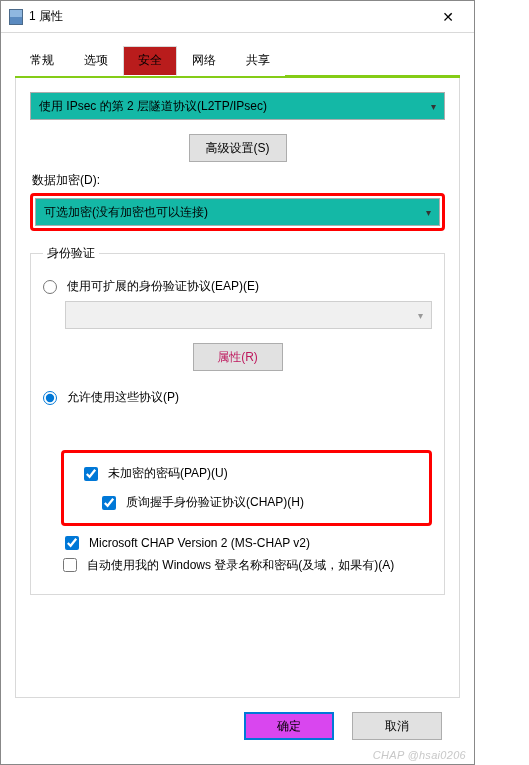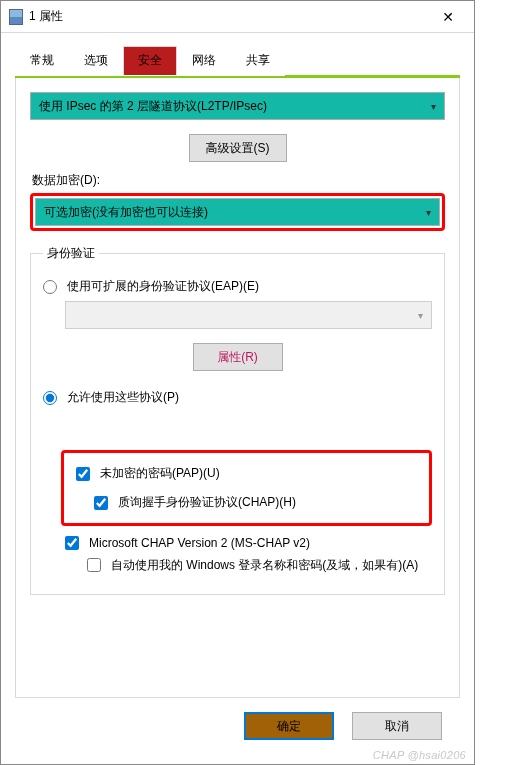--- a/index.html
+++ b/index.html
@@ -109,30 +109,30 @@
   }
   .disabled-select .chev {
     position: absolute; right: 8px; top: 50%; transform: translateY(-50%);
     font-size: 10px; color: #999;
   }
   .highlight-red {
     border: 3px solid #ff0000;
     border-radius: 4px;
   }
   .hl1 { padding: 2px; margin-top: 2px; }
-  .hl2 { padding: 6px 6px 6px 8px; margin: 4px 0 0 18px; }
+  .hl2 { padding: 6px 6px 6px 16px; margin: 4px 0 0 18px; }
   .eap-disabled-label { color: #000; }
   .indent { margin-left: 22px; }
-  .indent2 { margin-left: 44px; }
+  .indent2 { margin-left: 20px; }
   .mschap-sub { margin-top: 6px; }
   .footer {
     display: flex; justify-content: flex-end; gap: 18px;
     padding: 14px 18px 14px 0;
   }
-  .footer .btn.primary { border: 2px solid #0078d7; background: #a16207; }
+  .footer .btn.primary { border: 2px solid #0078d7; background: #d946ef; }
   .watermark {
     position: absolute; right: 8px; bottom: 3px;
     font-size: 11px; color: #c8c8c8; font-style: italic;
     letter-spacing: 0.3px;
   }
 </style>
 </head>
 <body>
 
 <div class="window">

